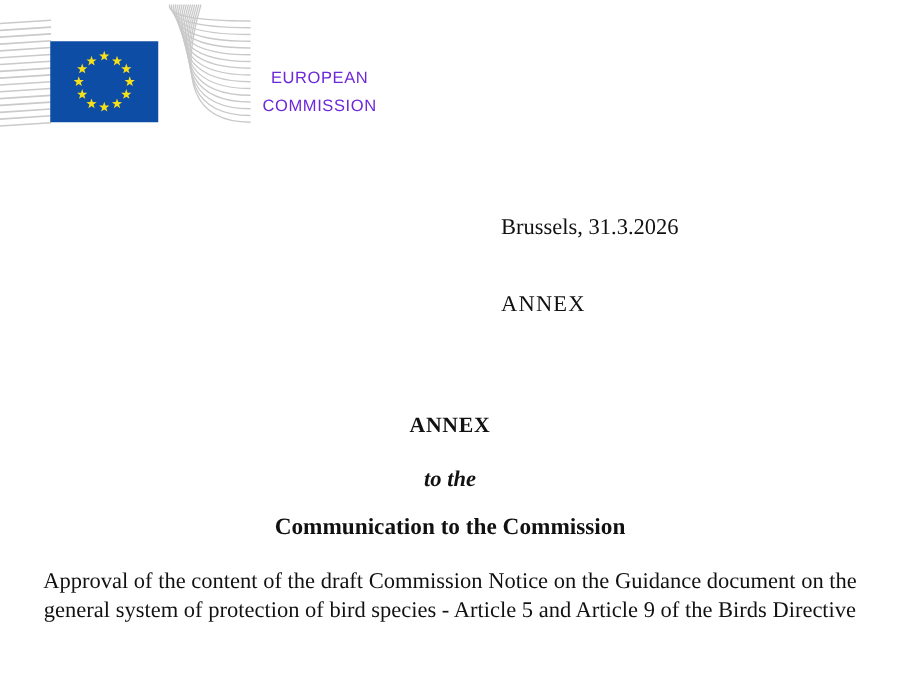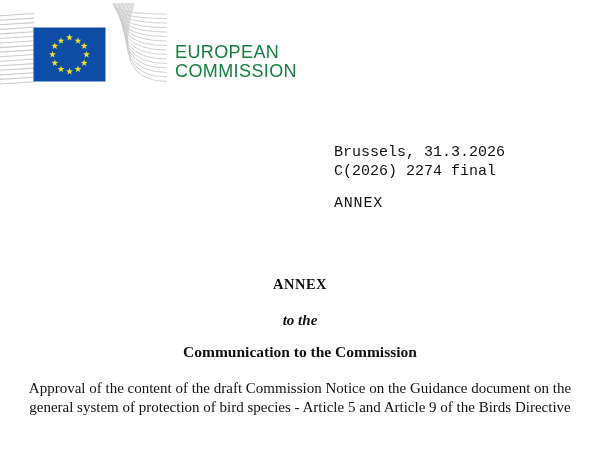--- a/index.html
+++ b/index.html
@@ -21,34 +21,34 @@
     left: 0;
     top: 0;
     width: 170px;
     height: 96px;
   }
   .org-name {
     position: absolute;
     left: 175px;
     top: 43px;
     font-family: "Liberation Sans", "DejaVu Sans", sans-serif;
-    font-size: 18px;
+    font-size: 11px;
     line-height: 18.5px;
     letter-spacing: 0.4px;
-    color: #15803d;
+    color: #6d28d9;
     font-weight: 400;
+    text-align: center;
   }
   .ref-line {
     position: absolute;
     left: 334px;
     font-size: 15px;
     line-height: 19px;
     color: #111111;
     white-space: nowrap;
-    font-family: Liberation Mono, monospace;
   }
   .ref-place-date { top: 143px; }
   .ref-docnum    { top: 162px; }
   .ref-annex     { top: 194px; letter-spacing: 0.8px; }
   .centered {
     position: absolute;
     left: 0;
     width: 100%;
     text-align: center;
     color: #111111;
@@ -142,21 +142,20 @@
       </g>
     </svg>
   </div>
 
   <div class="org-name">
     <div>EUROPEAN</div>
     <div>COMMISSION</div>
   </div>
 
   <div class="ref-line ref-place-date">Brussels, 31.3.2026</div>
-  <div class="ref-line ref-docnum">C(2026) 2274 final</div>
   <div class="ref-line ref-annex">ANNEX</div>
 
   <div class="centered annex-heading">ANNEX</div>
   <div class="centered communication">Communication to the Commission</div>
   <div class="centered to-the">to the</div>
   <div class="centered doc-title">Approval of the content of the draft Commission Notice on the Guidance document on the general system of protection of bird species - Article 5 and Article 9 of the Birds Directive</div>
 
 </div>
 
 </body></html>

